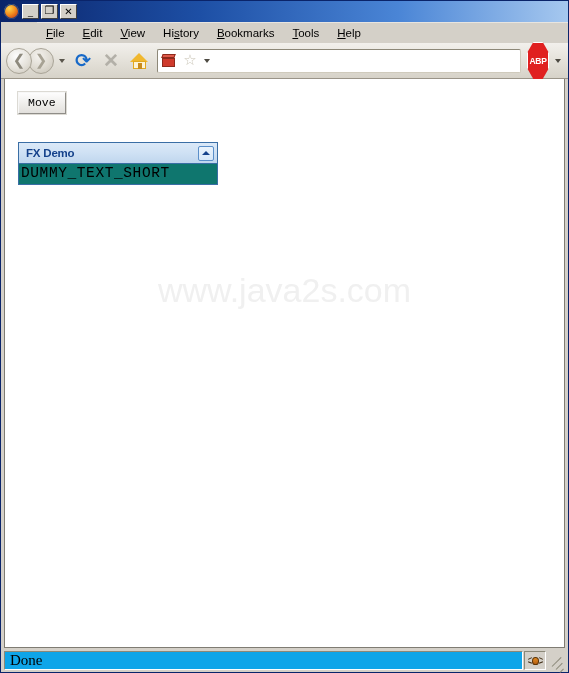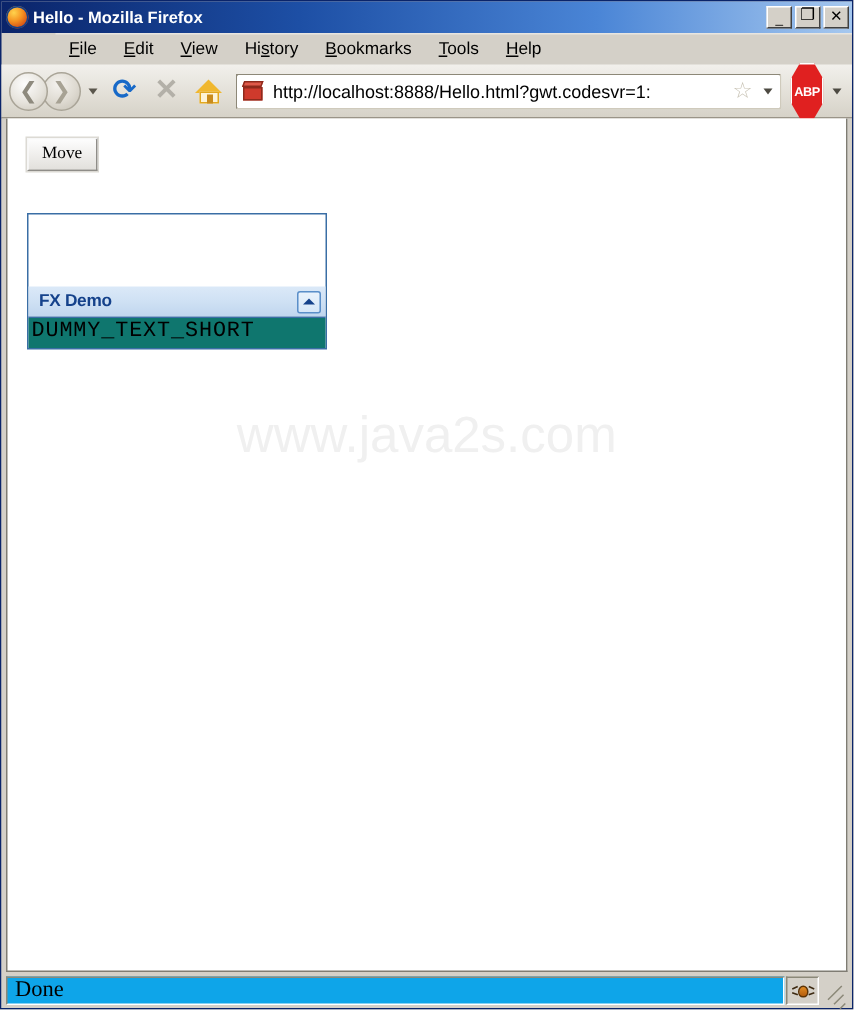--- a/index.html
+++ b/index.html
@@ -300,21 +300,21 @@
     position: relative;
     overflow: hidden;
   }
 
   .move-button {
     position: absolute;
     left: 13px;
     top: 13px;
     padding: 3px 9px 4px 9px;
     font-size: 11.5px;
-    font-family: Liberation Serif, serif;
+    font-family: Liberation Mono, monospace;
     color: #000;
     background: linear-gradient(to bottom, #fdfdfd 0%, #f1f0ee 45%, #e2e0dc 100%);
     border: 1px solid;
     border-color: #f7f7f7 #8f8d88 #8f8d88 #f7f7f7;
     box-shadow: 0 0 0 1px #dcdad4;
     cursor: default;
     line-height: 13px;
   }
 
   .fx-panel {
@@ -327,21 +327,20 @@
     background: #ffffff;
   }
   .fx-header {
     height: 21px;
     background: linear-gradient(to bottom, #dbe9f8 0%, #cfe1f4 50%, #c0d6ee 100%);
     border-bottom: 1px solid #3a6ea5;
     display: flex;
     align-items: center;
     padding: 0 3px 0 7px;
     box-sizing: border-box;
-    margin-top: 48px;
   }
   .fx-title {
     flex: 1 1 auto;
     font-size: 11.5px;
     font-weight: bold;
     color: #15428b;
     white-space: nowrap;
     letter-spacing: -0.2px;
   }
   .fx-collapse {
@@ -466,21 +465,20 @@
   .resize-grip i:nth-child(2) { width: 9px;  right: 1px; bottom: 0px; }
   .resize-grip i:nth-child(3) { width: 5px;  right: 1px; bottom: -3px; }
 </style>
 </head>
 <body>
 
 <div class="window">
 
   <div class="titlebar">
     <div class="ff-logo"></div>
-    <div class="title-text">Hello - Mozilla Firefox</div>
     <div class="win-btns">
       <div class="win-btn wb-min">
         <span>_</span>
       </div>
       <div class="win-btn wb-max">
         <span>❐</span>
       </div>
       <div class="win-btn wb-close">
         <span>✕</span>
       </div>
@@ -520,21 +518,20 @@
           <i class="home-body"></i>
           <i class="home-door"></i>
       </span>
     </div>
 
     <div class="urlbar">
       <span class="site-icon">
         <i class="box-top"></i>
           <i class="box-body"></i>
       </span>
-      <span class="url-text" title="Go to a Website">http://localhost:8888/Hello.html?gwt.codesvr=1:</span>
       <span class="star-icon">☆</span>
       <span class="url-caret"></span>
     </div>
 
     <div class="abp-icon">ABP</div>
     <div class="abp-caret"></div>
   </div>
 
   <div class="content-wrap">
     <div class="page">

